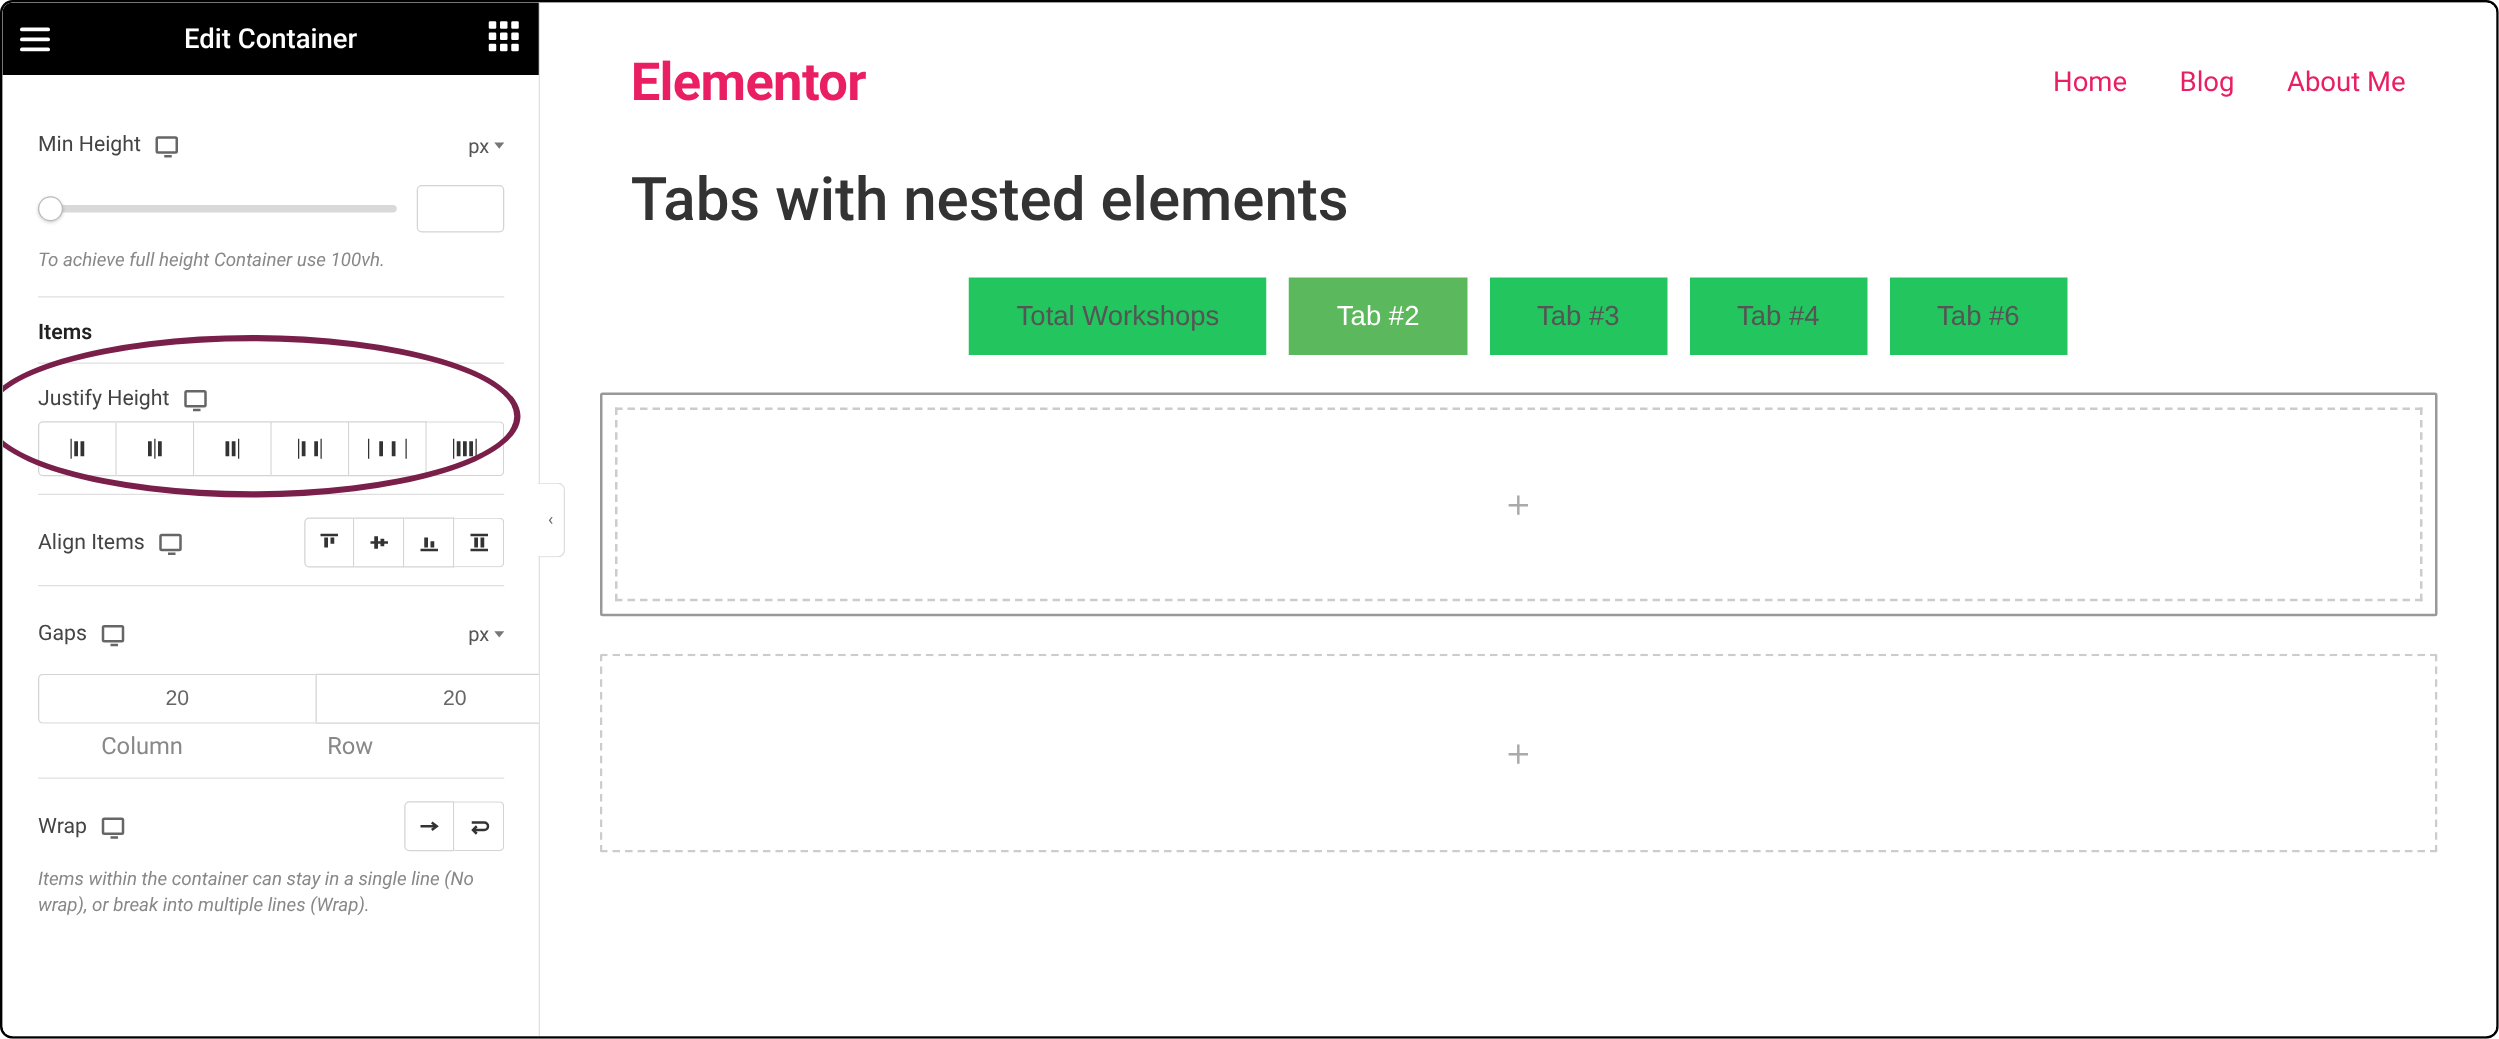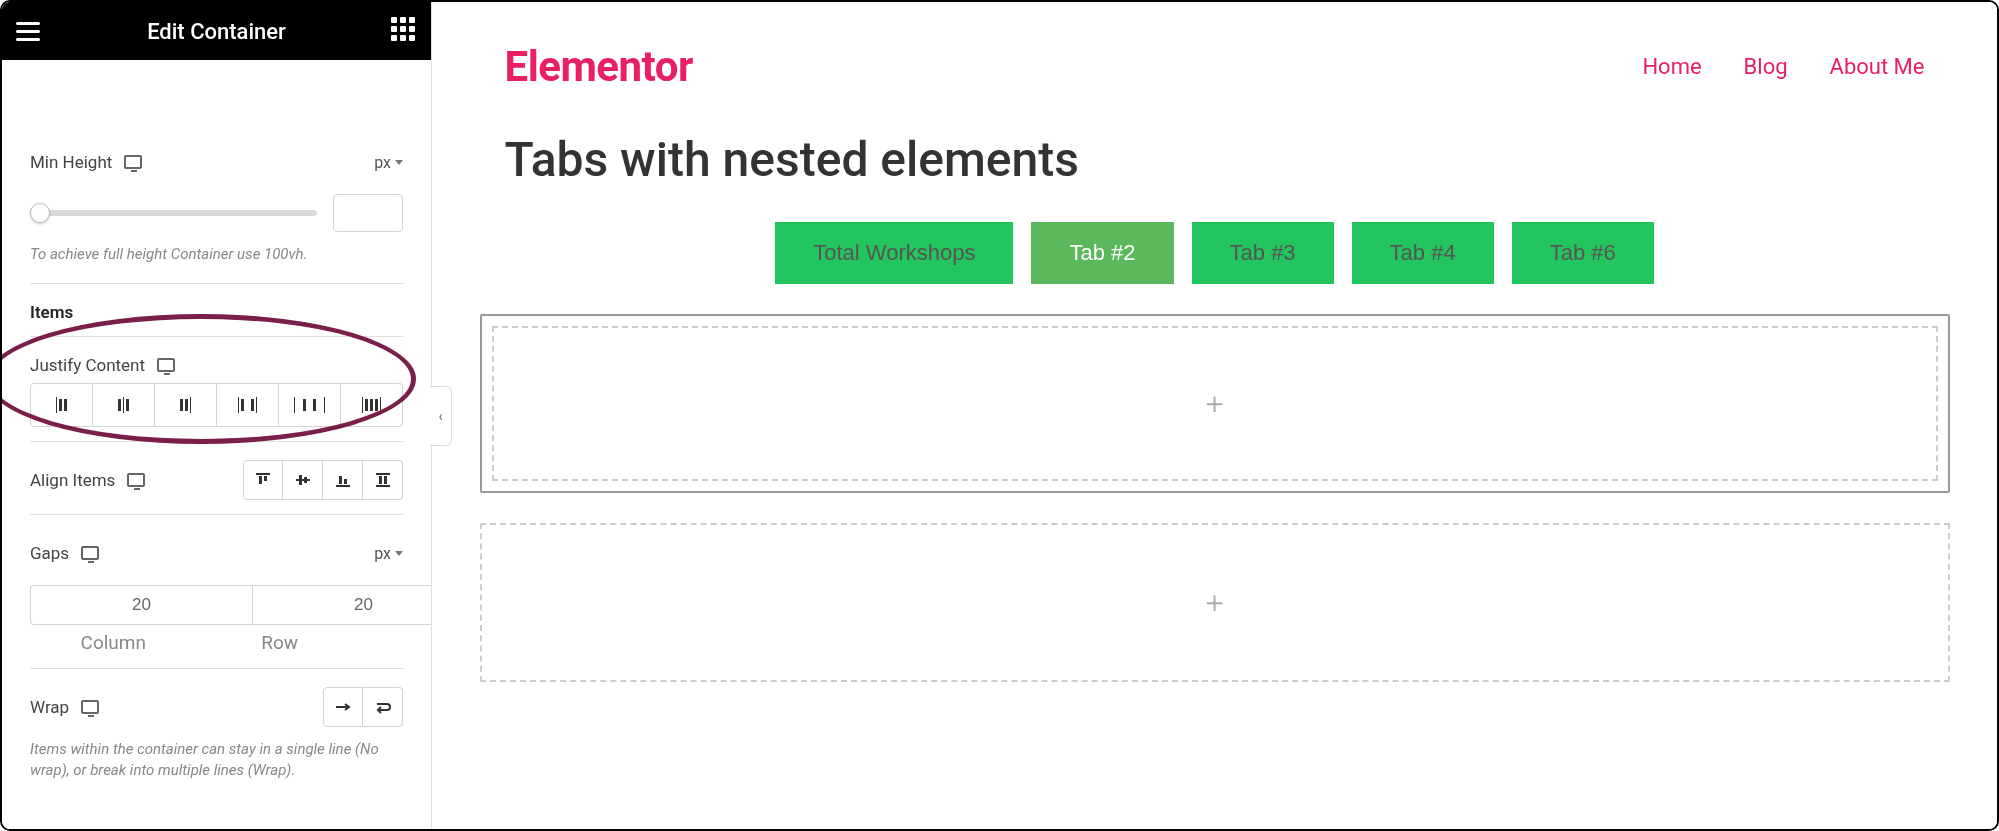--- a/index.html
+++ b/index.html
@@ -1,21 +1,21 @@
 <!DOCTYPE html>
 <html><head>
 <meta charset="utf-8">
 <style>
 * { box-sizing: border-box; margin: 0; padding: 0; }
 body { font-family: -apple-system, BlinkMacSystemFont, "Segoe UI", Roboto, sans-serif; background: #fff; width: 1999px; height: 831px; overflow: hidden; position: relative; }
 
 .app { display: flex; width: 100%; height: 100%; border: 2px solid #000; border-radius: 10px; overflow: hidden; }
 
 
-.sidebar { width: 430px; background: #fff; display: flex; flex-direction: column; border-right: 1px solid #e0e0e0; position: relative; gap: 46px; }
+.sidebar { width: 430px; background: #fff; display: flex; flex-direction: column; border-right: 1px solid #e0e0e0; position: relative; }
 .sidebar-header { background: #000; color: #fff; display: flex; align-items: center; justify-content: space-between; height: 58px; padding: 0 14px; }
 .header-title { font-size: 22px; font-weight: 500; }
 .hamburger, .app-grid { width: 28px; height: 28px; display: flex; flex-direction: column; justify-content: center; gap: 5px; cursor: pointer; }
 .hamburger span { display: block; height: 3px; background: #fff; border-radius: 2px; width: 24px; }
 .app-grid { display: grid; grid-template-columns: repeat(3, 6px); grid-template-rows: repeat(3, 6px); gap: 3px; }
 .app-grid span { background: #fff; border-radius: 1px; }
 
 .sidebar-body { flex: 1; overflow-y: auto; padding: 36px 28px; font-size: 17px; color: #333; position: relative; }
 .control-row { display: flex; align-items: center; justify-content: space-between; margin-bottom: 12px; min-height: 40px; }
 .control-label { font-size: 17px; color: #444; display: flex; align-items: center; gap: 12px; }
@@ -137,21 +137,21 @@
       <div class="hint">To achieve full height Container use 100vh.</div>
       <hr class="divider">
 
       <div class="section-title">Items</div>
 
       <div class="annotation-circle" style="left:-16px; top:208px; width:430px; height:130px;"></div>
 
       <hr class="divider">
 
       <div class="control-label" style="margin-bottom:6px;">
-        <span>Justify Content</span>
+        <span>Justify Height</span>
         <span class="responsive-icon"></span>
       </div>
       <div class="justify-group">
         <button>
             <span class="j-icon">
               <span class="j-bar"></span>
               <span class="j-block"></span>
               <span class="j-block"></span>
             </span>
           </button>

